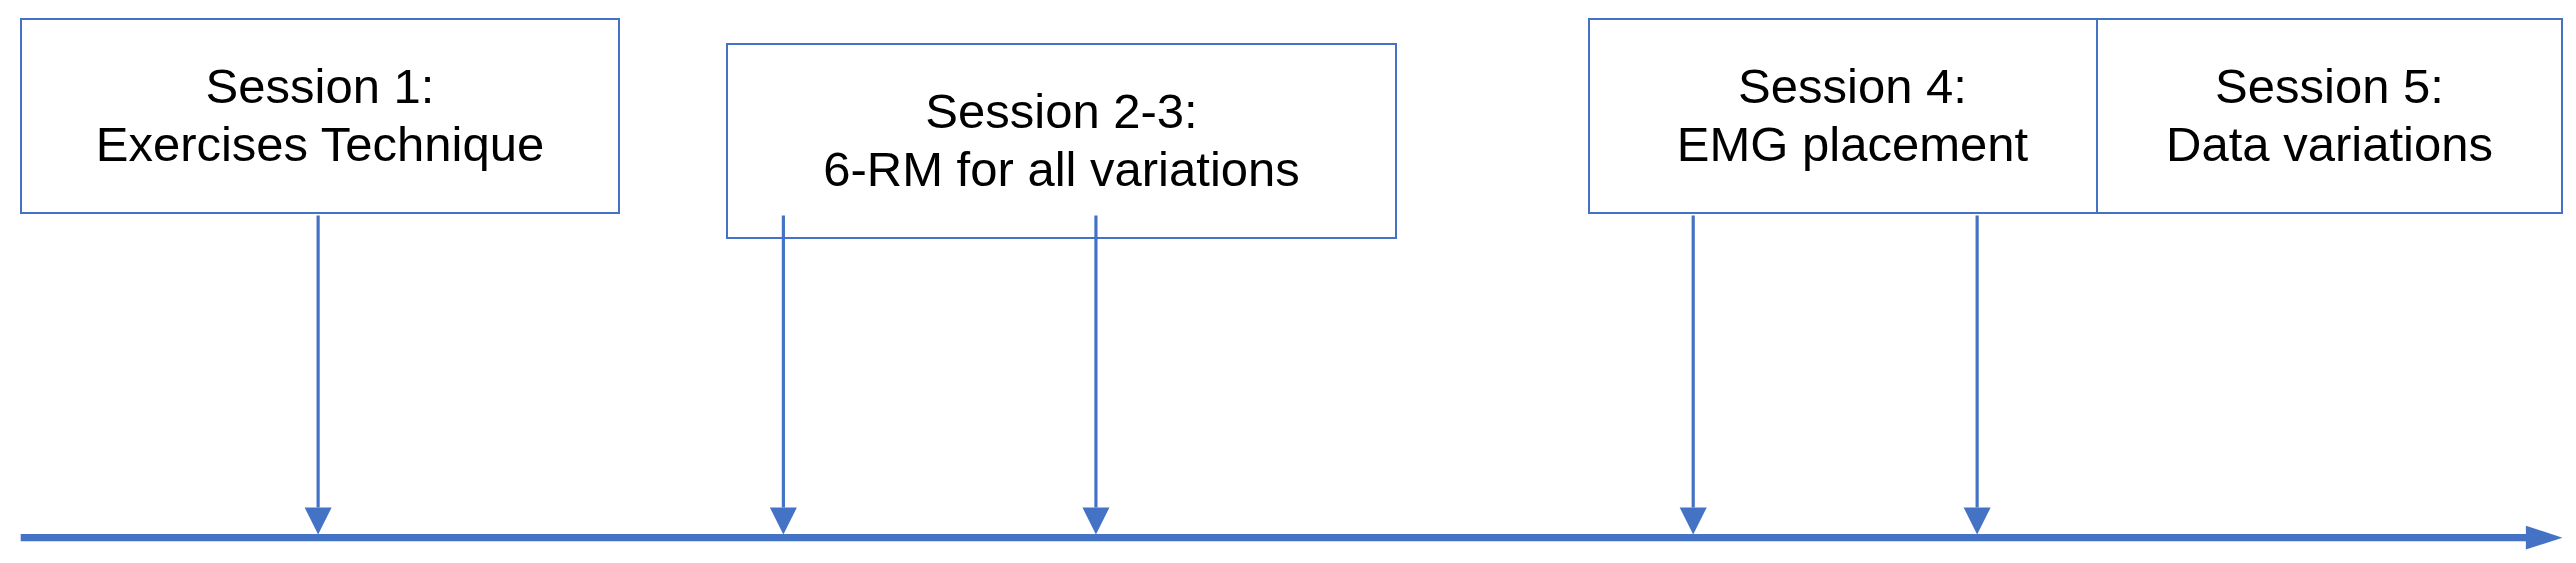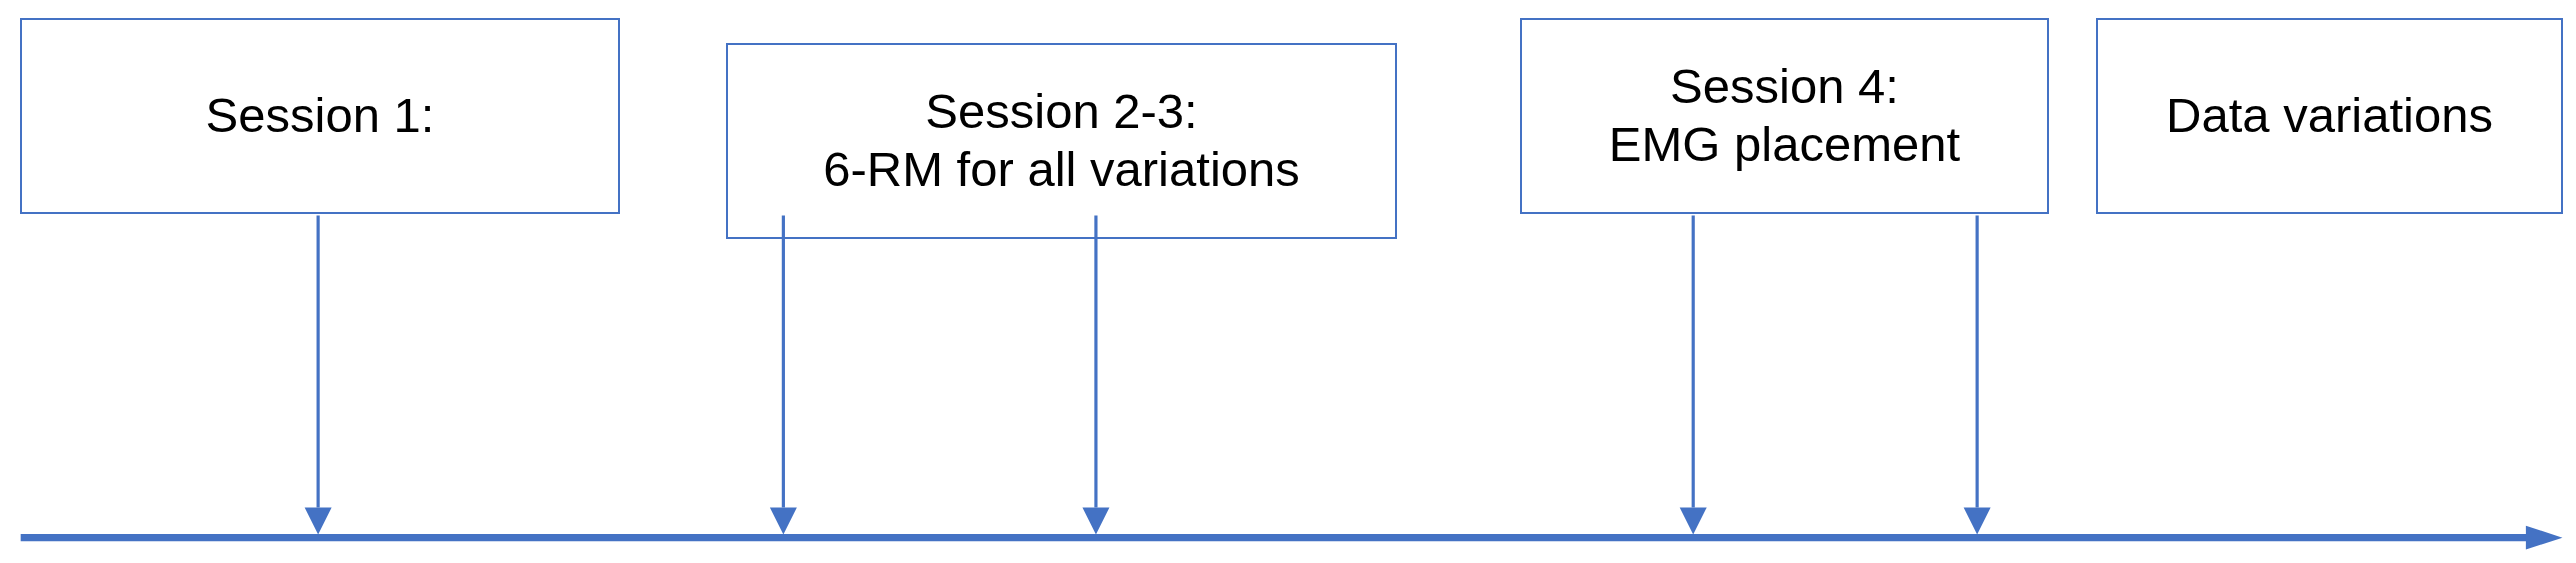--- a/index.html
+++ b/index.html
@@ -45,33 +45,35 @@
     pointer-events: none;
   }
 </style>
 </head>
 <body>
 
 <div id="canvas">
 
   <div class="session-box" id="box-0" style="left: 20px; top: 17.5px; width: 600px; height: 196px; border-color: rgb(68, 114, 196);">
     <span class="session-line">Session 1:</span>
+    <span class="session-line">Exercises Technique</span>
   </div>
 
   <div class="session-box" id="box-1" style="left: 726px; top: 17.5px; width: 671px; height: 196px; border-color: rgb(68, 114, 196); margin-top: 25px;">
     <span class="session-line">Session 2-3:</span>
     <span class="session-line">6-RM for all variations</span>
   </div>
 
-  <div class="session-box" id="box-2" style="left: 1520px; top: 17.5px; width: 529px; height: 196px; border-color: rgb(68, 114, 196);">
+  <div class="session-box" id="box-2" style="left: 1588px; top: 17.5px; width: 529px; height: 196px; border-color: rgb(68, 114, 196);">
     <span class="session-line">Session 4:</span>
     <span class="session-line">EMG placement</span>
   </div>
 
   <div class="session-box" id="box-3" style="left: 2096px; top: 17.5px; width: 467px; height: 196px; border-color: rgb(68, 114, 196);">
+    <span class="session-line">Session 5:</span>
     <span class="session-line">Data variations</span>
   </div>
 
   <svg class="timeline-svg" id="lines" viewBox="0 0 3239 709" xmlns="http://www.w3.org/2000/svg">
       <line x1="26" y1="676" x2="3180" y2="676" stroke="#4472C4" stroke-width="9"></line>
       <polygon points="3176,661 3222,676 3176,691" fill="#4472C4"></polygon>
       <line x1="400" y1="271" x2="400" y2="638" stroke="#4472C4" stroke-width="4"></line>
       <polygon points="383,638 417,638 400,672" fill="#4472C4"></polygon>
       <line x1="985" y1="271" x2="985" y2="638" stroke="#4472C4" stroke-width="4"></line>
       <polygon points="968,638 1002,638 985,672" fill="#4472C4"></polygon>

